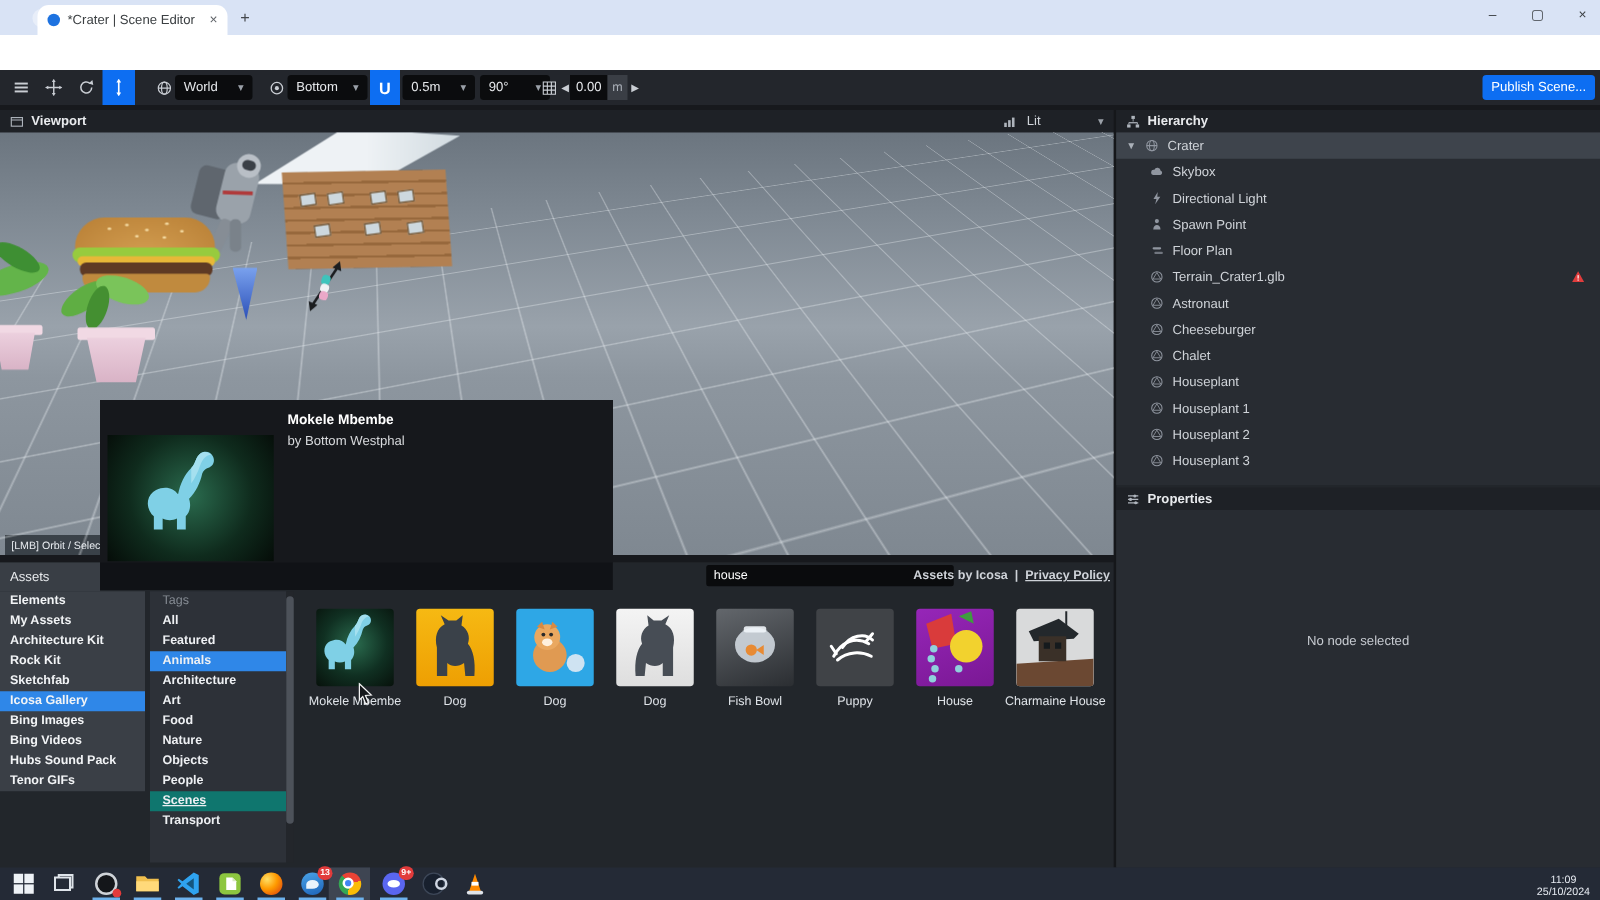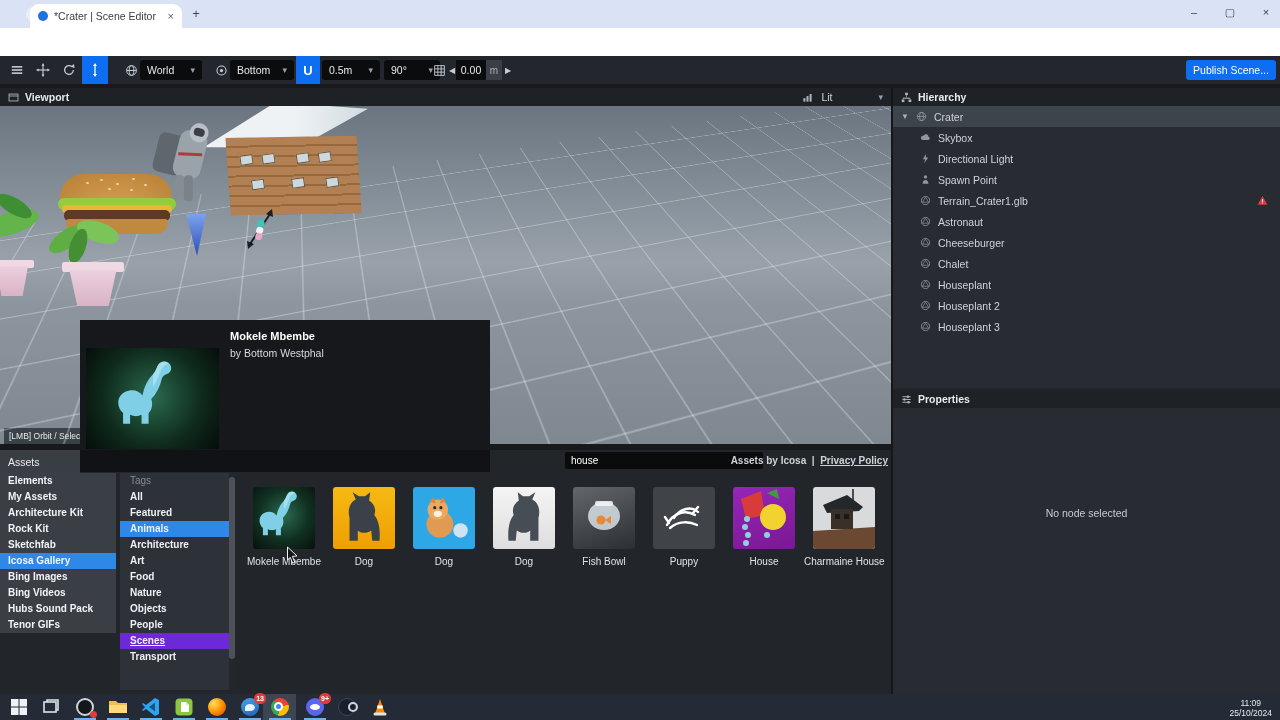--- a/index.html
+++ b/index.html
@@ -145,21 +145,21 @@
                  font-weight:bold; color:#ced2d8; white-space:nowrap; }
   .attribution .pp { text-decoration:underline; }
   .srccol { position:absolute; left:0; top:23px; width:116px; height:160px; background:#3a3f46; }
   .srow { height:16px; line-height:16px; padding-left:8px; font-size:10px; font-weight:bold; color:#f2f4f6;
           white-space:nowrap; overflow:hidden; }
   .srow.sel { background:var(--selected-row,#2f87e8); }
   .tagcol { position:absolute; left:120px; top:23px; width:109px; height:217px; background:#2d3138; }
   .taghead { height:16px; line-height:16px; padding-left:10px; font-size:10px; color:#858b93; }
   .trow { height:16px; line-height:16px; padding-left:10px; font-size:10px; font-weight:bold; color:#eef0f3; }
   .trow.sel { background:var(--selected-row,#2f87e8); }
-  .trow.hov { background:#6d28d9;text-decoration:underline; }
+  .trow.hov { background:#0f766e;text-decoration:underline; }
   .tagscroll { position:absolute; left:229px; top:23px; width:6px; height:217px; background:#23262b; }
   .tagthumb { position:absolute; left:0; top:4px; width:6px; height:182px; background:#4d525a; border-radius:3px; }
   .cell { position:absolute; top:37px; width:80px; height:130px; }
   .thumb { position:relative; margin:0 auto; width:62px; height:62px; border-radius:3px; overflow:hidden; }
   .clabel { margin-top:7px; text-align:center; font-size:10px; color:#dfe3e8; white-space:nowrap; }
   .t-mokele { background:radial-gradient(circle at 50% 45%, #2a6b4e 0%, #103022 55%, #07110b 100%); }
   .t-dogy { background:linear-gradient(180deg,#f6b913,#ee9f02); }
   .t-dogb { background:#2ea7e6; }
   .t-dogw { background:linear-gradient(180deg,#f4f4f4,#dedede); }
   .t-fish { background:linear-gradient(160deg,#63676c,#2b2e32); }
@@ -669,20 +669,26 @@
         <span>Directional Light</span>
       </div>
     <div class="hrow">
         <svg class="hicn">
           <use href="#sym-person"></use>
         </svg>
         <span>Spawn Point</span>
       </div>
     <div class="hrow">
         <svg class="hicn">
+          <use href="#sym-floor"></use>
+        </svg>
+        <span>Floor Plan</span>
+      </div>
+    <div class="hrow">
+        <svg class="hicn">
           <use href="#sym-model"></use>
         </svg>
         <span>Terrain_Crater1.glb</span>
         <svg class="hwarn">
           <use href="#sym-warning"></use>
         </svg>
       </div>
     <div class="hrow">
         <svg class="hicn">
           <use href="#sym-model"></use>
@@ -699,20 +705,26 @@
         <svg class="hicn">
           <use href="#sym-model"></use>
         </svg>
         <span>Chalet</span>
       </div>
     <div class="hrow">
         <svg class="hicn">
           <use href="#sym-model"></use>
         </svg>
         <span>Houseplant</span>
+      </div>
+    <div class="hrow">
+        <svg class="hicn">
+          <use href="#sym-model"></use>
+        </svg>
+        <span>Houseplant 1</span>
       </div>
     <div class="hrow">
         <svg class="hicn">
           <use href="#sym-model"></use>
         </svg>
         <span>Houseplant 2</span>
       </div>
     <div class="hrow">
         <svg class="hicn">
           <use href="#sym-model"></use>

